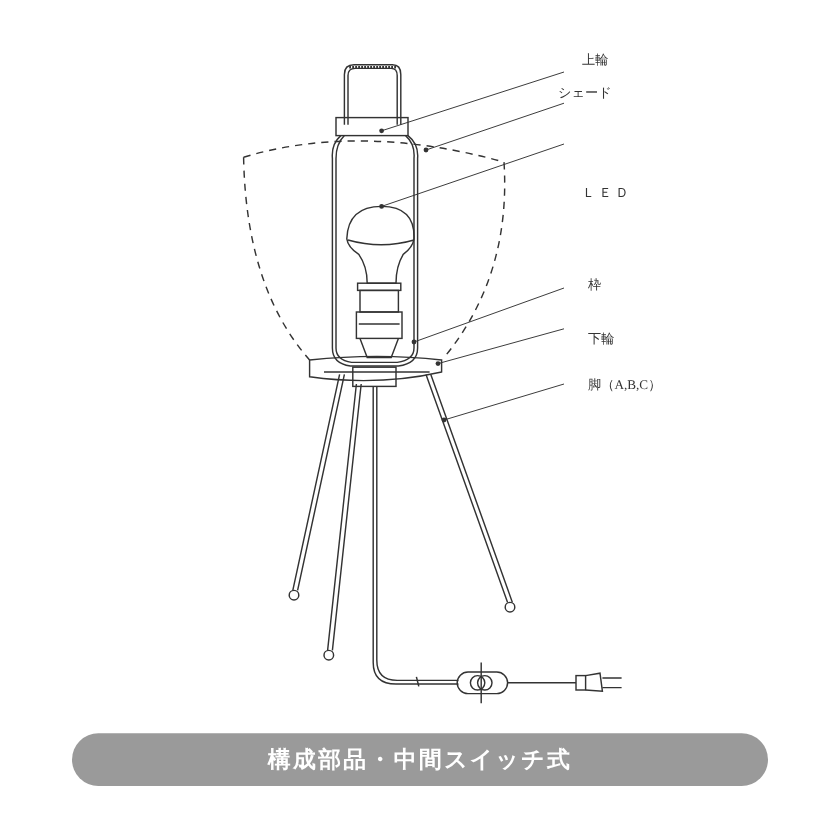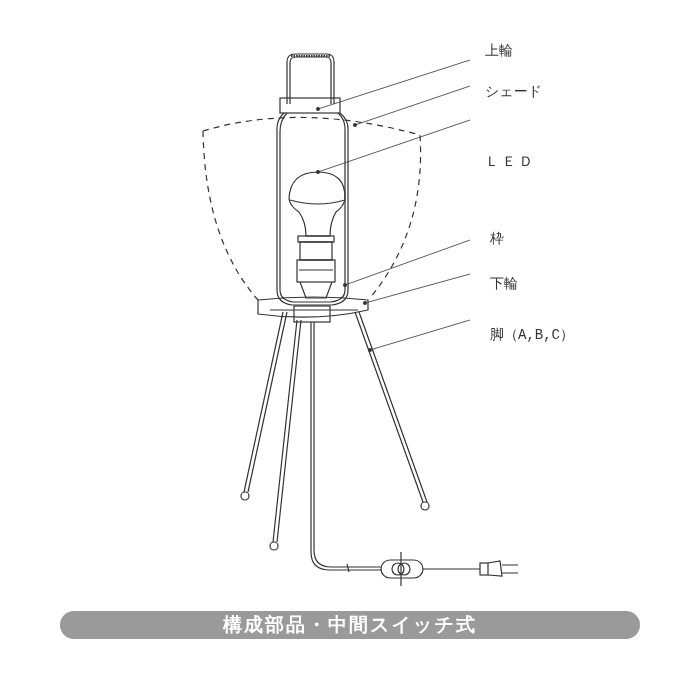--- a/index.html
+++ b/index.html
@@ -1,19 +1,19 @@
 <!DOCTYPE html>
 <html><head>
 <meta charset="utf-8">
 <style>
   html,body{margin:0;padding:0;background:#ffffff;}
   body{width:700px;height:700px;position:relative;overflow:hidden;font-family:"DejaVu Sans",sans-serif;}
   svg.drawing{position:absolute;left:0;top:0;}
-  .label{position:absolute;font-size:14px;color:#333;font-family:Liberation Mono, monospace;white-space:nowrap;}
-  .banner{position:absolute;left:60px;top:611px;width:580px;height:28px;border-radius:22px;background:#9a9a9a;display:flex;align-items:center;justify-content:center;}
+  .label{position:absolute;font-size:11px;color:#333;font-family:Liberation Serif, serif;white-space:nowrap;}
+  .banner{position:absolute;left:60px;top:611px;width:580px;height:44px;border-radius:22px;background:#9a9a9a;display:flex;align-items:center;justify-content:center;}
   .banner span{color:#fff;font-size:19px;font-weight:bold;letter-spacing:2px;font-family:"DejaVu Sans",sans-serif;}
 </style>
 </head>
 <body>
 
 <svg class="drawing" width="700" height="700" viewBox="0 0 700 700">
   <g fill="none" stroke="#333" stroke-width="1.2">
 
     <g>
       <path d="M287 104 L287 62 Q287 54 295 54 L327 54 Q334 54 334 62 L334 104"></path>
@@ -82,21 +82,21 @@
     <circle cx="318" cy="109" r="2"></circle>
     <circle cx="355" cy="125" r="2"></circle>
     <circle cx="318" cy="172" r="2"></circle>
     <circle cx="345" cy="285" r="2"></circle>
     <circle cx="365" cy="303" r="2"></circle>
     <circle cx="370" cy="350" r="2"></circle>
   </g>
 </svg>
 
 <span class="label" style="left:485px;top:42px;">上輪</span>
-<span class="label" style="left:485px;top:70px;margin-top:13px;">シェード</span>
+<span class="label" style="left:465px;top:70px;">シェード</span>
 <span class="label" style="left:485px;top:105px;letter-spacing:3px;margin-top:48px;">ＬＥＤ</span>
 <span class="label" style="left:490px;top:230px;">枠</span>
 <span class="label" style="left:490px;top:275px;">下輪</span>
-<span class="label" style="left:490px;top:326px;">脚（A,B,C）</span>
+<span class="label" style="left:490px;top:313px;">脚（A,B,C）</span>
 
 <div class="banner">
   <span>構成部品・中間スイッチ式</span>
 </div>
 
 </body></html>

